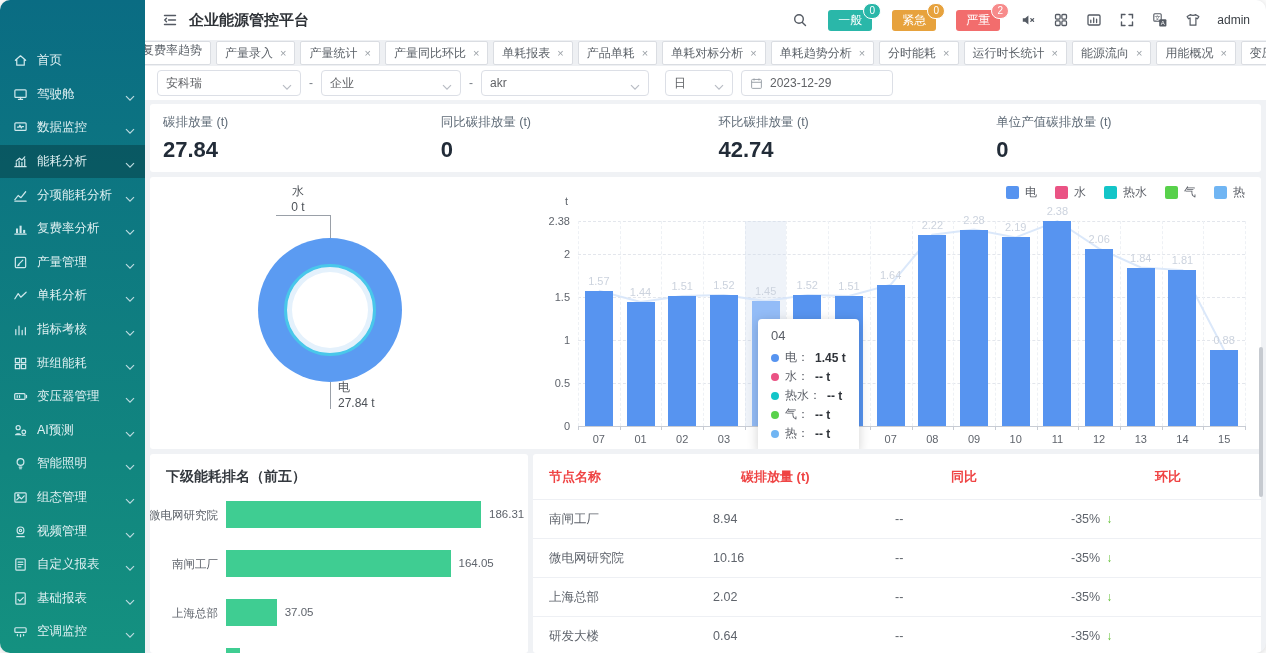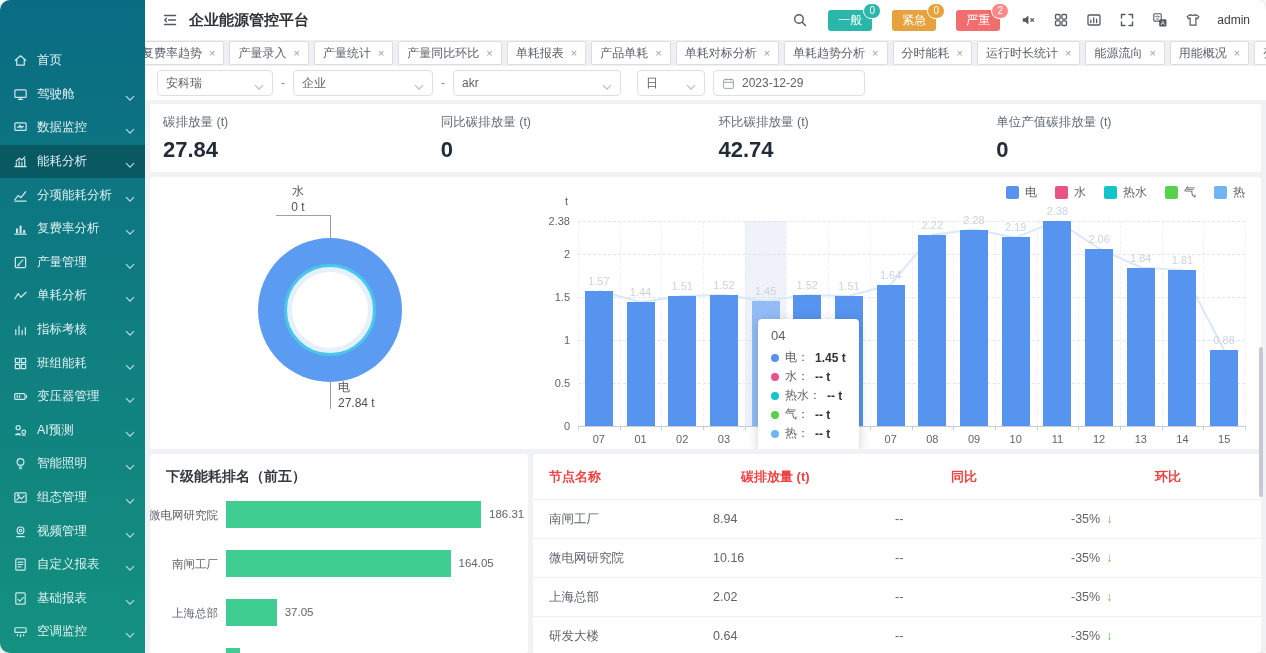--- a/index.html
+++ b/index.html
@@ -21,21 +21,21 @@
   .icon-btn svg{width:16px;height:16px;}
   .app-title{font-size:15px;font-weight:700;color:#2f3338;margin:0 0 0 10px;}
   .top-right{margin-left:auto;display:flex;align-items:center;gap:15px;}
   .alarms{display:flex;align-items:center;gap:20px;margin:0 4px;}
   .alarm{position:relative;height:21px;padding:0 10px;border-radius:3px;color:#fff;font-size:12px;display:flex;align-items:center;cursor:pointer;}
   .alarm-badge{position:absolute;top:-7px;right:-9px;min-width:14px;height:14px;border-radius:8px;border:1px solid #fff;color:#fff;font-size:10px;line-height:14px;text-align:center;padding:0 1px;}
   .admin{font-size:12px;color:#3a3f45;cursor:pointer;}
   
   .tabstrip{position:absolute;left:0;right:0;top:40px;height:26px;background:#eef0f3;display:flex;align-items:center;gap:5px;padding:0 4px;overflow:hidden;box-sizing:border-box;}
   .tab{height:22px;background:#fff;border:1px solid #dadde2;border-radius:2px;display:flex;align-items:center;gap:7px;padding:0 8px;font-size:12px;color:#595f66;white-space:nowrap;cursor:pointer;flex:none;}
-  .tab:first-child{margin-left:-16px;}
+  .tab:first-child{margin-left:-16px;flex-direction:column;}
   .tab .tab-close{font-size:11px;color:#9aa0a6;line-height:1;}
   
   .filterbar{position:absolute;left:0;right:0;top:66px;height:34px;background:#fff;display:flex;align-items:center;gap:8px;padding:0 12px;box-sizing:border-box;}
   .sel{height:26px;border:1px solid #dcdfe6;border-radius:4px;background:#fff;display:flex;align-items:center;padding:0 8px;font-size:12px;color:#606266;box-sizing:border-box;cursor:pointer;}
   .sel .sel-value{flex:1;white-space:nowrap;overflow:hidden;}
   .sel .chev{width:10px;height:7px;color:#b8bcc4;flex:none;margin-left:6px;}
   .sel .chev svg{width:10px;height:7px;}
   .dash{color:#7a8088;font-size:12px;}
   .cal-ico{width:13px;height:13px;color:#9aa0a8;margin-right:7px;flex:none;}
   .cal-ico svg{width:13px;height:13px;}
@@ -433,21 +433,21 @@
         <div class="tab">
           <span class="tab-label">用能概况</span>
           <span class="tab-close">×</span>
         </div>
         <div class="tab">
           <span class="tab-label">变压器管理</span>
         </div>
       </div>
 
     <div class="filterbar">
-      <div class="sel" style="width:116px">
+      <div class="sel" style="width:144px">
         <span class="sel-value">安科瑞</span>
         <span class="chev"><svg viewBox="0 0 10 7" fill="none" stroke="currentColor" stroke-width="1.2">
               <path d="m1 1.2 4 4 4-4"></path>
             </svg></span>
       </div>
       <span class="dash">-</span>
       <div class="sel" style="width:140px">
         <span class="sel-value">企业</span>
         <span class="chev"><svg viewBox="0 0 10 7" fill="none" stroke="currentColor" stroke-width="1.2">
               <path d="m1 1.2 4 4 4-4"></path>

